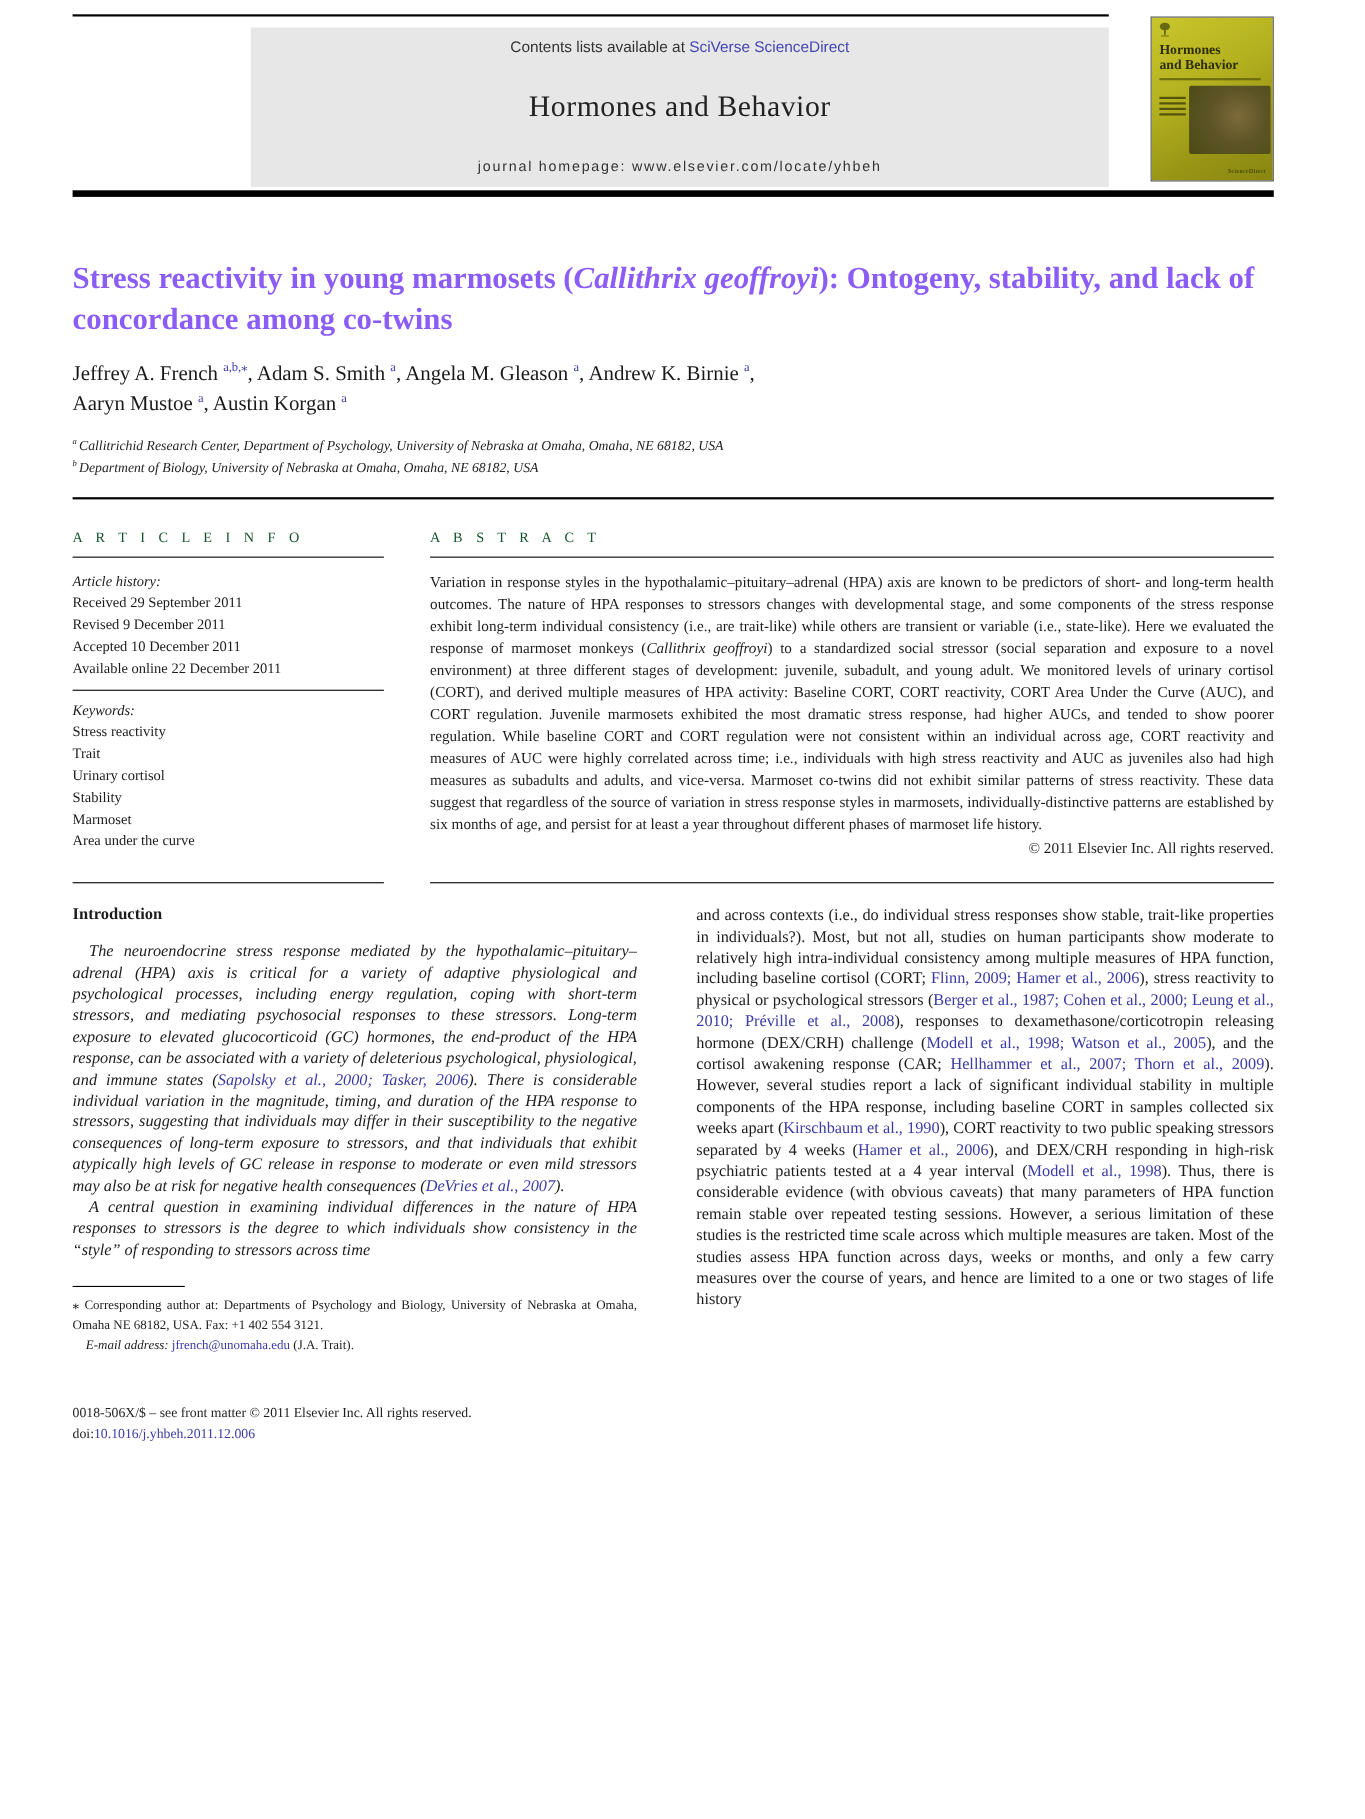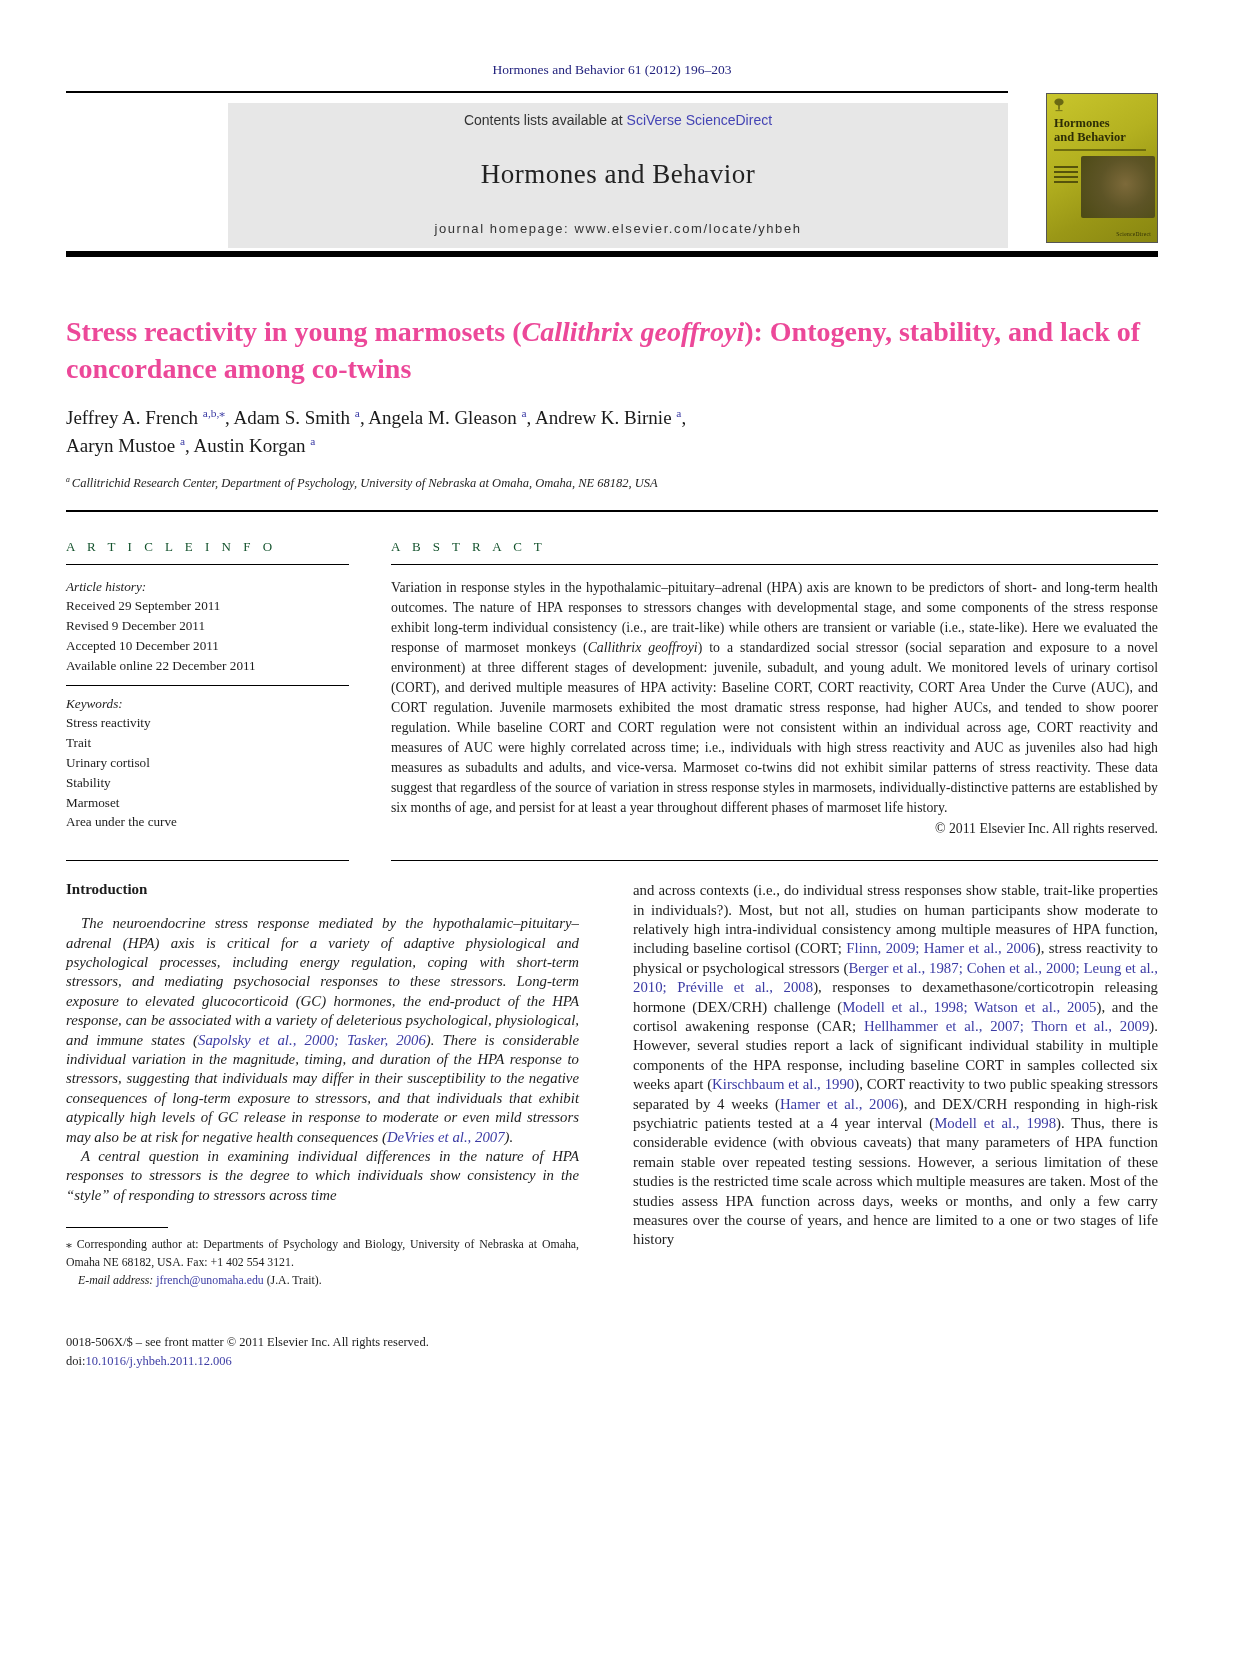--- a/index.html
+++ b/index.html
@@ -37,21 +37,21 @@
   .cover-title{position:absolute;top:22px;left:7px;font-size:12.5px;line-height:1.15;color:#2e2e06;font-weight:bold;}
   .cover-subrule{position:absolute;top:55px;left:7px;width:92px;height:2px;background:#6f6d0e;}
   .cover-photo{position:absolute;top:62px;left:34px;width:74px;height:62px;
                background:radial-gradient(circle at 60% 45%,#7d6a3a 0%,#5d5426 45%,#4c4a14 100%);
                border-radius:2px;}
   .cover-lines{position:absolute;top:72px;left:7px;width:24px;}
   .cover-lines i{display:block;height:2px;background:#55530b;margin-bottom:3px;}
   .cover-sd{position:absolute;bottom:5px;right:6px;font-size:5.5px;color:#2e2e06;letter-spacing:.3px;}
 
   
-  .article-title{margin-top:46px;font-size:28px;line-height:1.33;color:#ec4899;}
+  .article-title{margin-top:46px;font-size:28px;line-height:1.33;color:#8b5cf6;}
   .authors{margin-top:17px;font-size:19px;line-height:1.45;color:#1a1a1a;}
   .seg-sup{vertical-align:super;font-size:60%;color:var(--link);}
   .seg-supd{vertical-align:super;font-size:62%;}
   .seg-i{font-style:italic;}
   .seg-link{color:var(--link);}
   .affiliations{margin-top:13px;font-size:12.5px;font-style:italic;line-height:1.6;color:#222;}
   .title-rule{margin-top:17px;height:2px;background:var(--rule);}
 
   
   .info-grid{display:grid;grid-template-columns:283px 1fr;column-gap:42px;margin-top:27px;}
@@ -75,21 +75,20 @@
   .footnote-rule{width:102px;height:1px;background:#000;margin-bottom:8px;}
   .footnote p{text-align:justify;}
   .footnote .email-line{text-indent:12px;}
   .bottom-ids{margin-top:44px;font-size:12.5px;line-height:1.5;}
 </style>
 </head>
 <body>
 
 <div class="page">
 
-  <div class="citation">Hormones and Behavior 61 (2012) 196–203</div>
 
   <div class="header-zone">
     <div class="top-rule"></div>
 
 
     <div class="banner">
       <div class="contents-line"><span>Contents lists available at </span><span class="seg-link">SciVerse ScienceDirect</span></div>
       <div class="banner-title">Hormones and Behavior</div>
       <div class="homepage-line">journal homepage: www.elsevier.com/locate/yhbeh</div>
     </div>
@@ -117,20 +116,21 @@
       <div class="cover-sd">ScienceDirect</div>
     </div>
 
     <div class="black-bar"></div>
   </div>
 
   <h1 class="article-title"><span>Stress reactivity in young marmosets (</span><span class="seg-i">Callithrix geoffroyi</span><span>): Ontogeny, stability, and lack of concordance among co-twins</span></h1>
   <div class="authors"><span>Jeffrey A. French </span><span class="seg-sup">a,b,⁎</span><span>, Adam S. Smith </span><span class="seg-sup">a</span><span>, Angela M. Gleason </span><span class="seg-sup">a</span><span>, Andrew K. Birnie </span><span class="seg-sup">a</span><span>,</span><br><span>Aaryn Mustoe </span><span class="seg-sup">a</span><span>, Austin Korgan </span><span class="seg-sup">a</span></div>
   <div class="affiliations">
     <div><span class="seg-supd">a </span><span>Callitrichid Research Center, Department of Psychology, University of Nebraska at Omaha, Omaha, NE 68182, USA</span></div>
+    <div><span class="seg-supd">b </span><span>Department of Biology, University of Nebraska at Omaha, Omaha, NE 68182, USA</span></div>
   </div>
   <div class="title-rule"></div>
 
   <div class="info-grid">
     <div class="info-col">
       <div class="sec-head">A R T I C L E   I N F O</div>
       <div class="info-body">
         <div class="ital">Article history:</div>
         <div>Received 29 September 2011</div>
         <div>Revised 9 December 2011</div>

